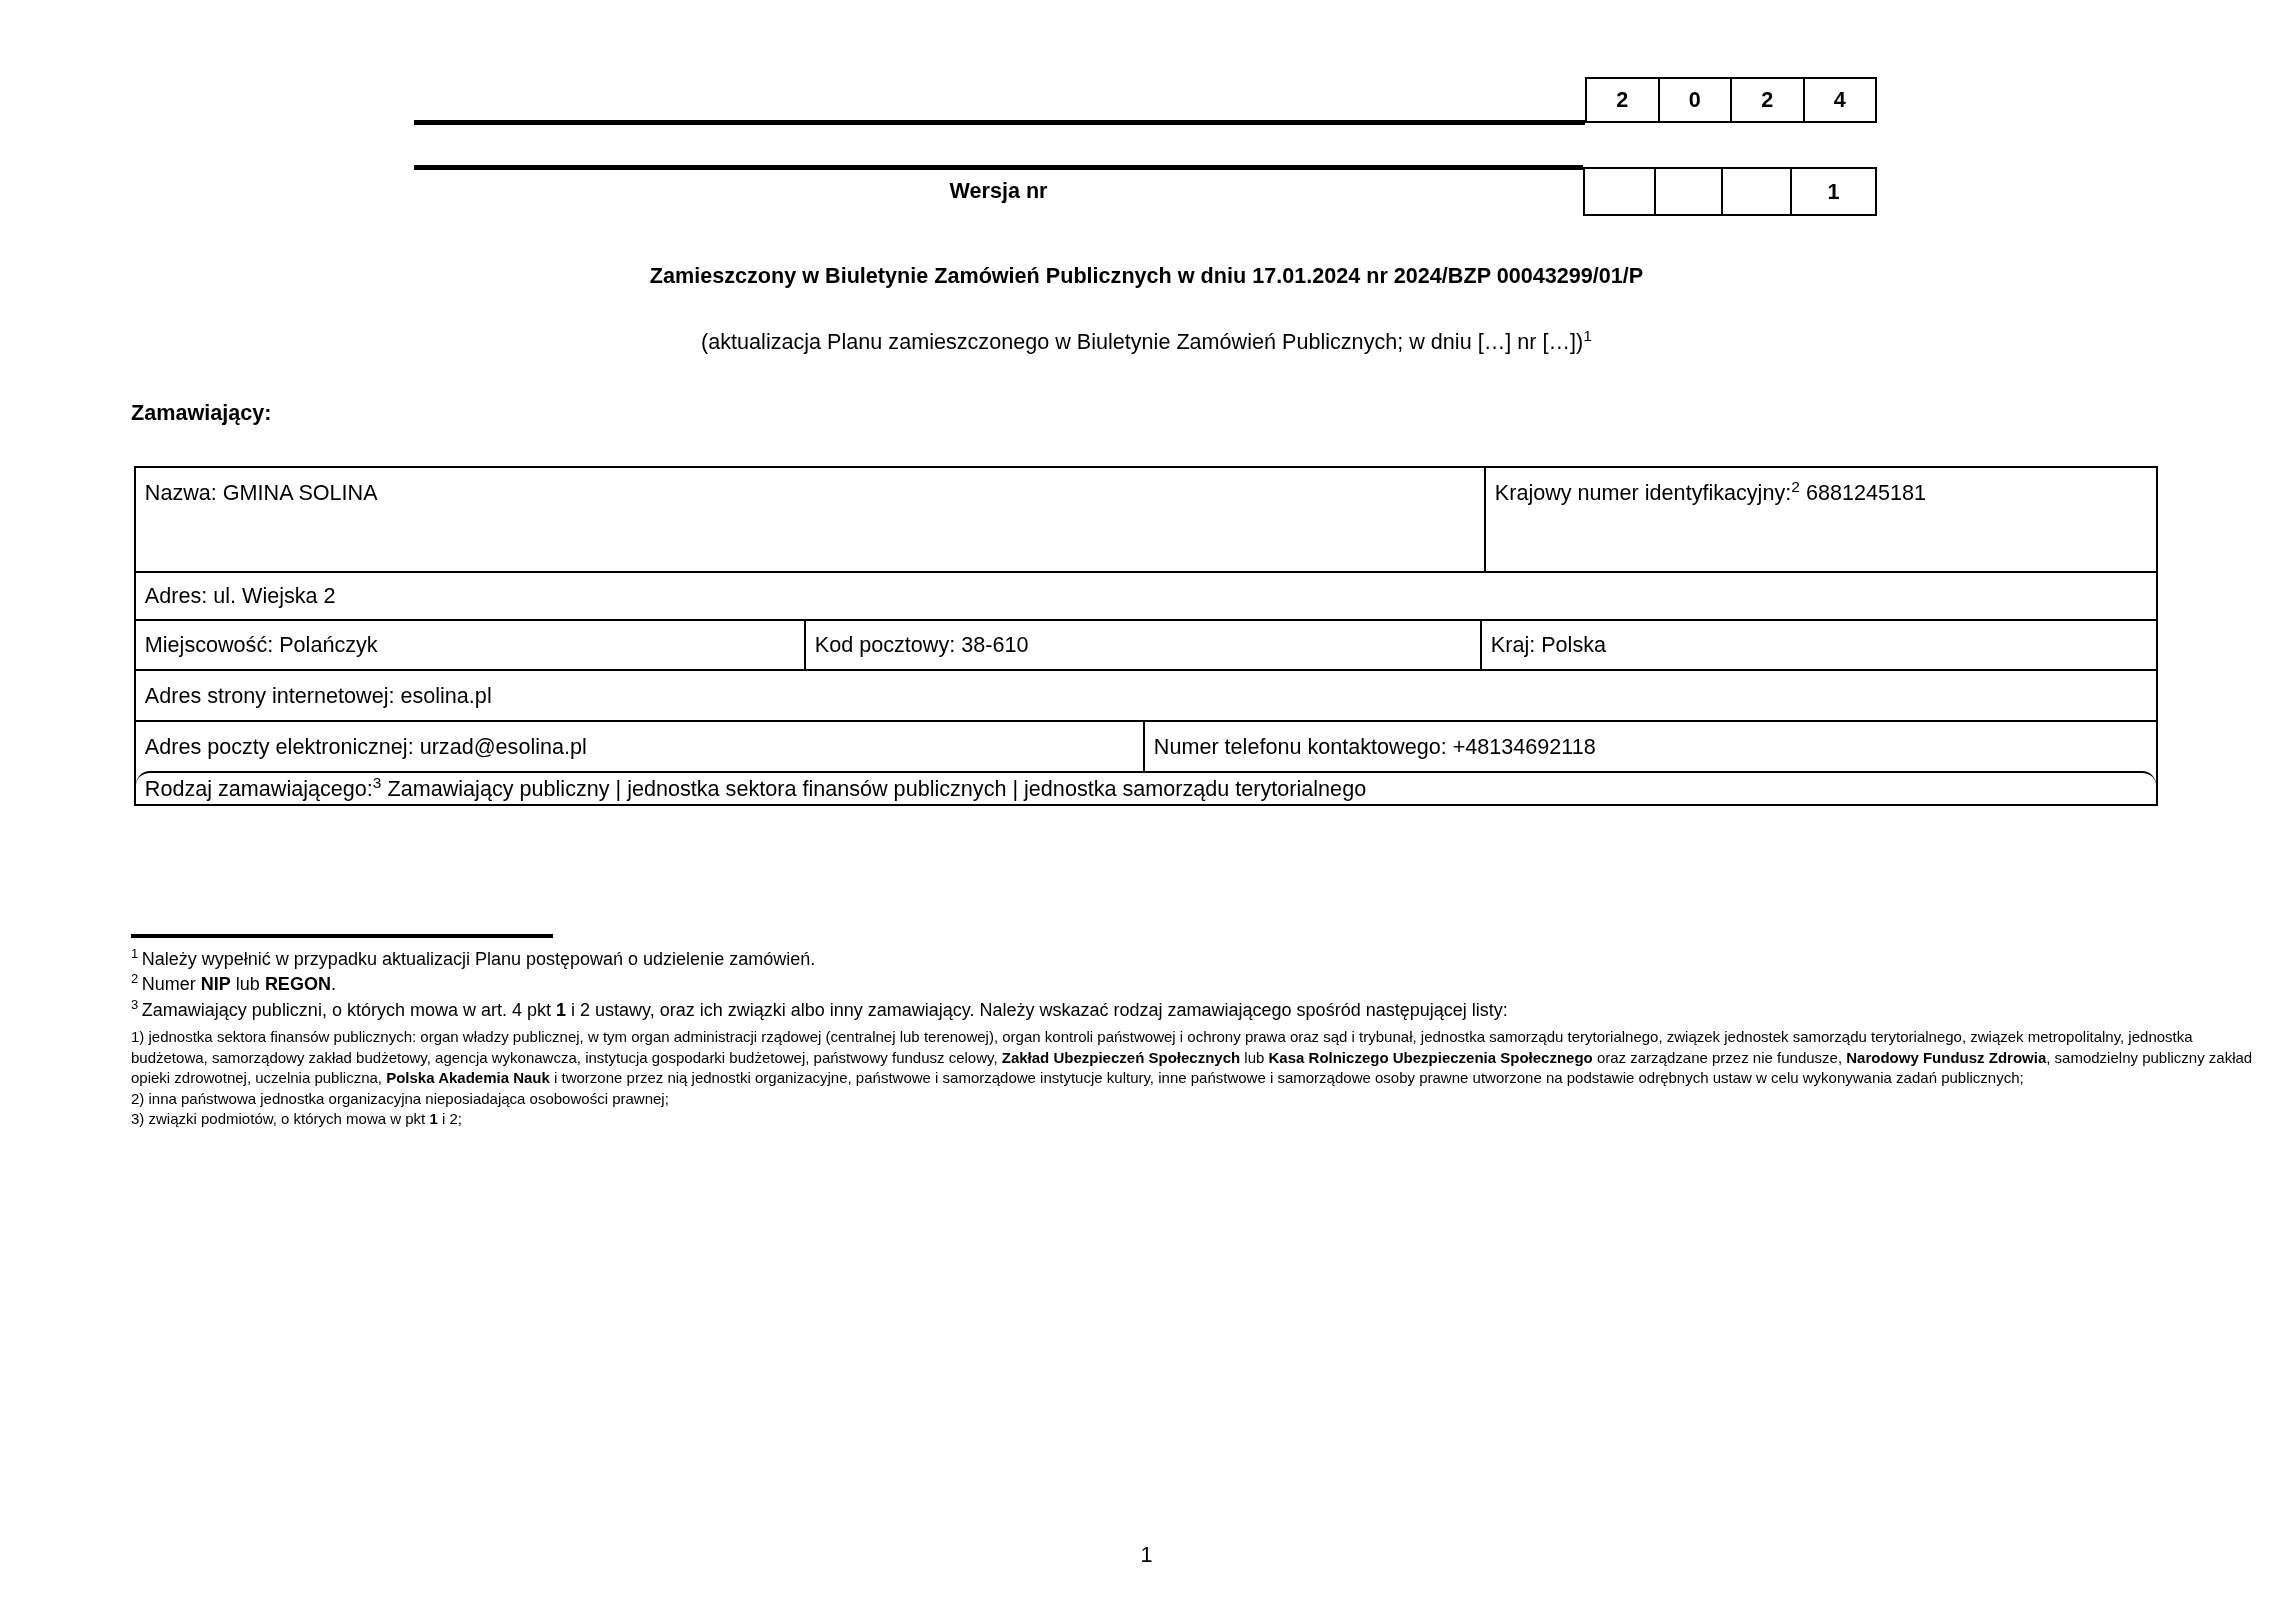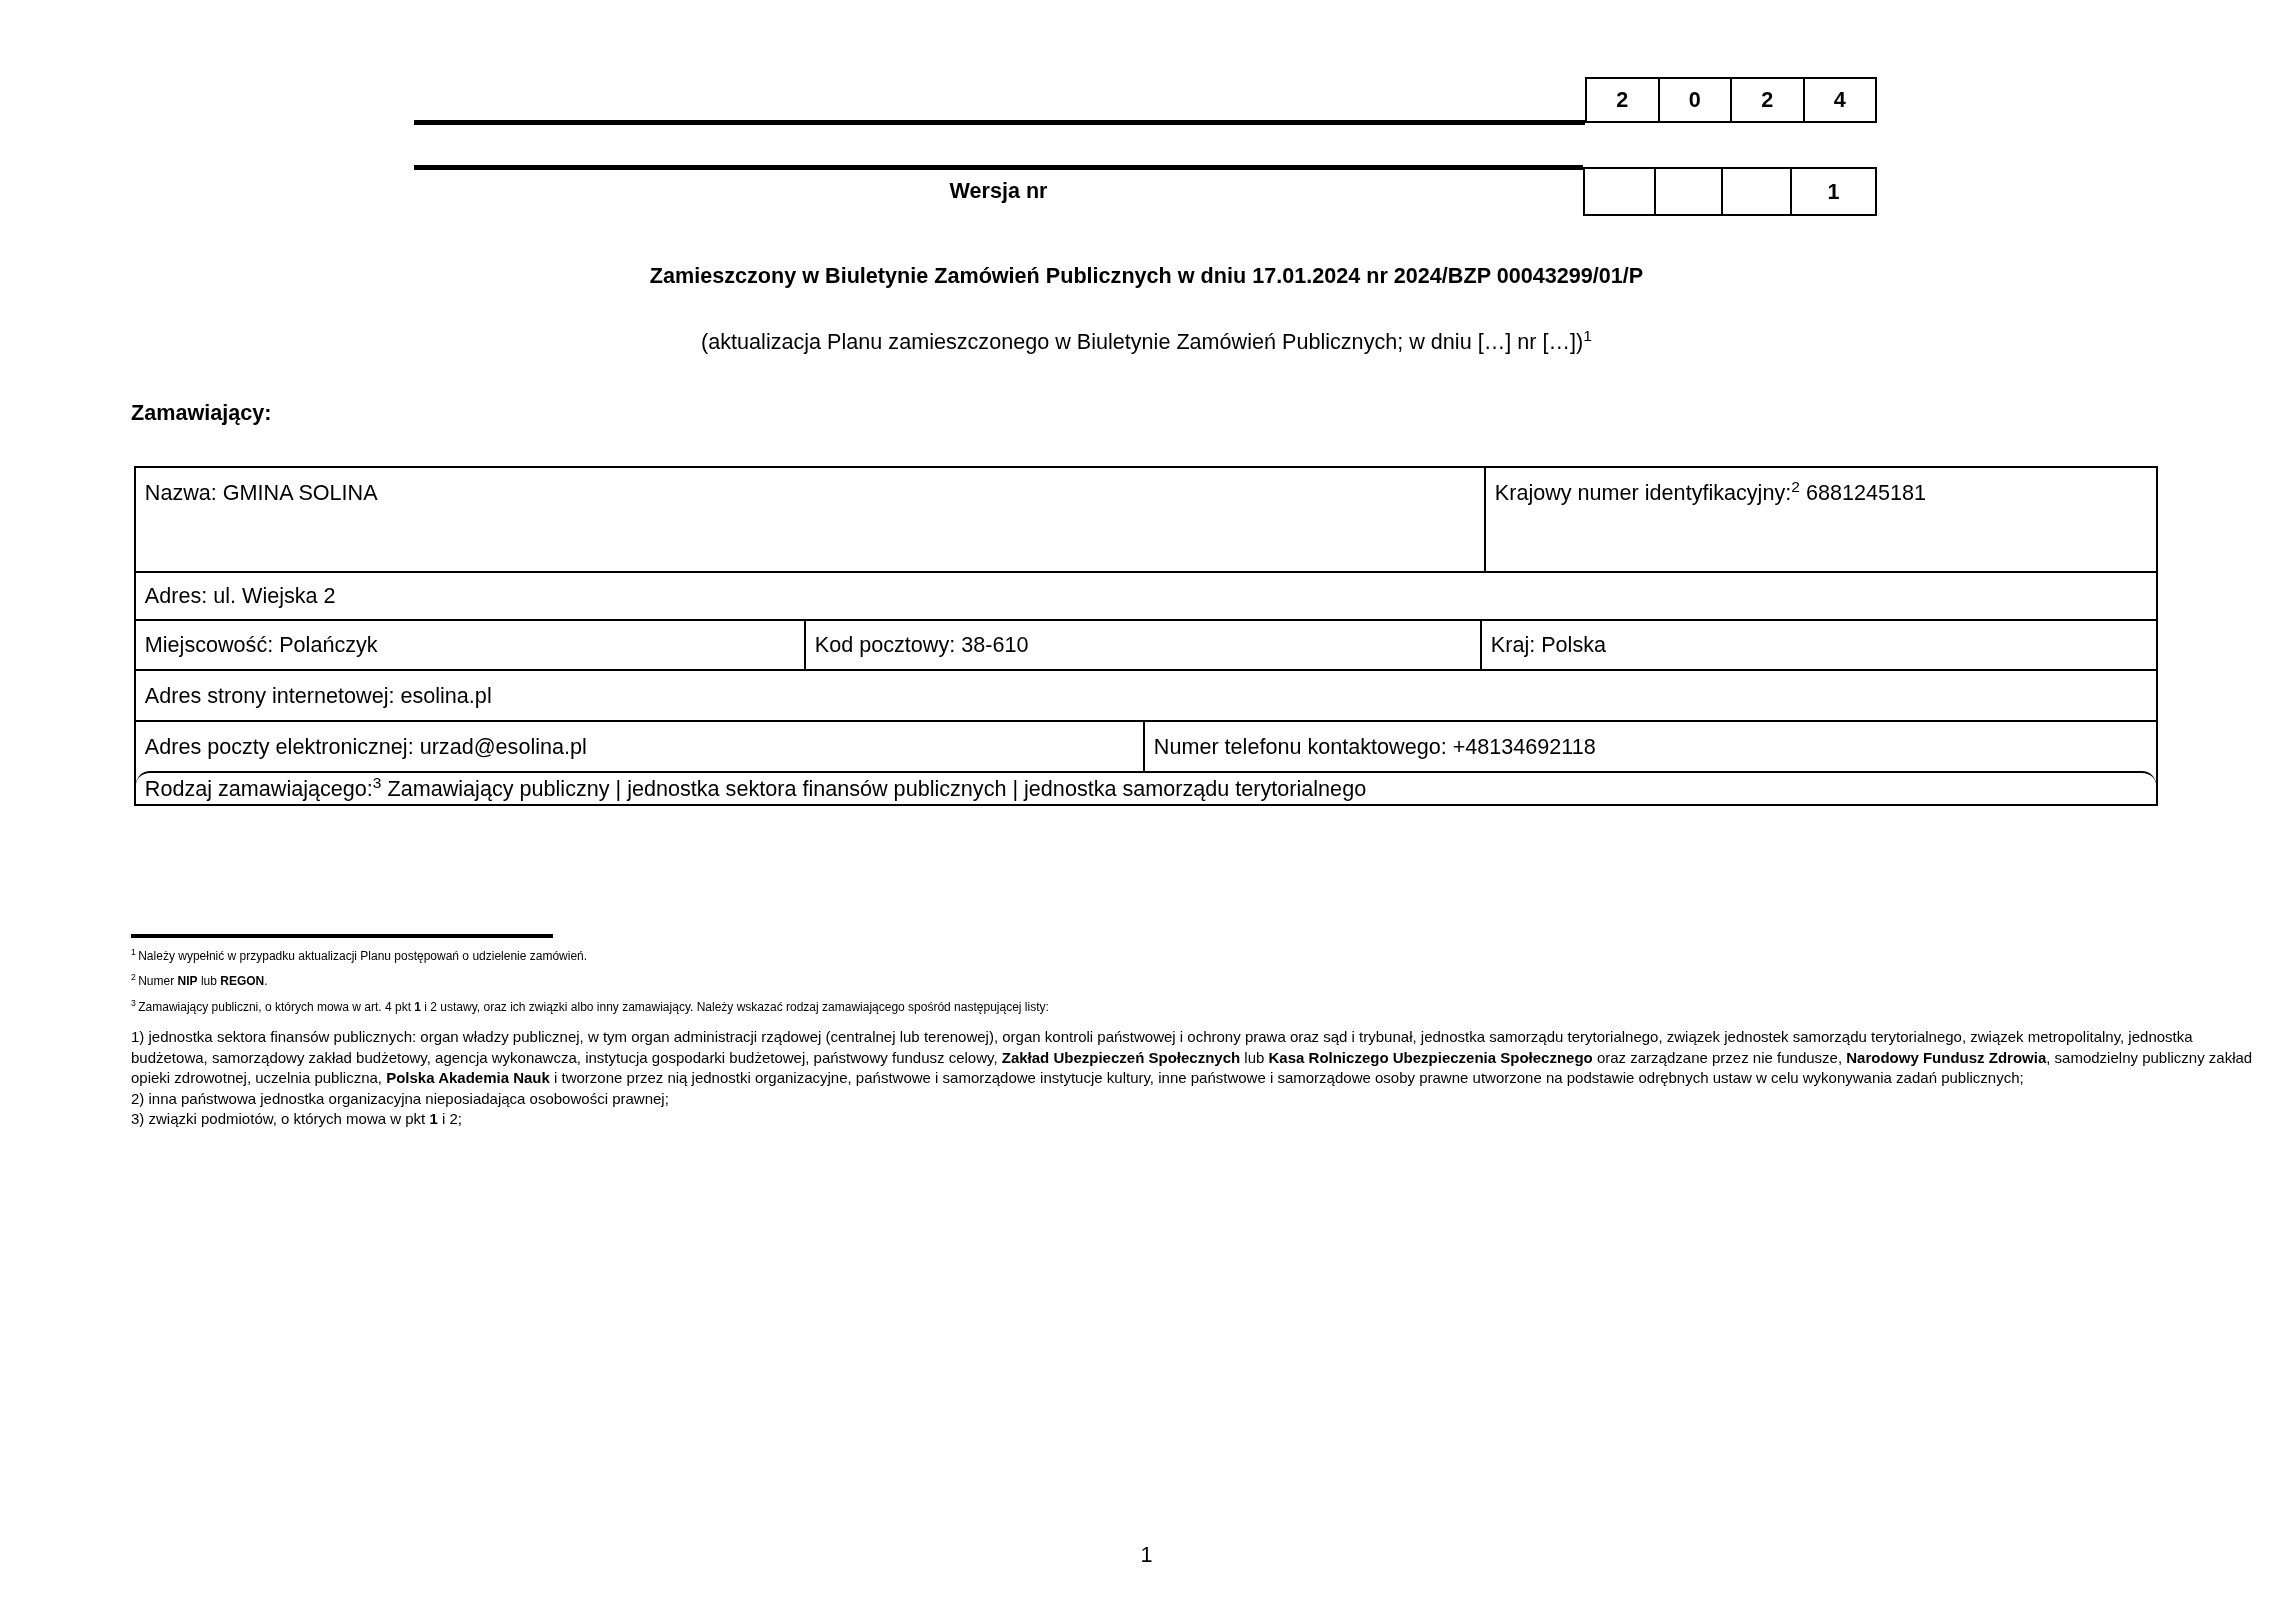--- a/index.html
+++ b/index.html
@@ -56,21 +56,21 @@
     box-sizing: border-box;
     padding-left: 8.8px;
     height: 100%;
     display: flex; align-items: center;
   }
   .ztable .tcell + .tcell { border-left: 2.9px solid #000; }
   .ztable .tcell.grow { flex: 1; }
   .ztable .trow.toprow { align-items: stretch; }
   .ztable .trow.toprow .tcell { align-items: flex-start; padding-top: 11.8px; }
 
-  .fnote { position: absolute; left: 131px; font-size: 12px; }
+  .fnote { position: absolute; left: 131px; font-size: 18px; }
   .fnlist {
     position: absolute; left: 131px; top: 1027px;
     font-size: 15px; line-height: 20.6px; width: 2156px;
   }
   .fnlist .pline { white-space: nowrap; }
 
   .pagenum { position: absolute; left: 0; width: 2293px; text-align: center; top: 1542px; font-size: 21.6px; }
 </style>
 </head>
 <body>

